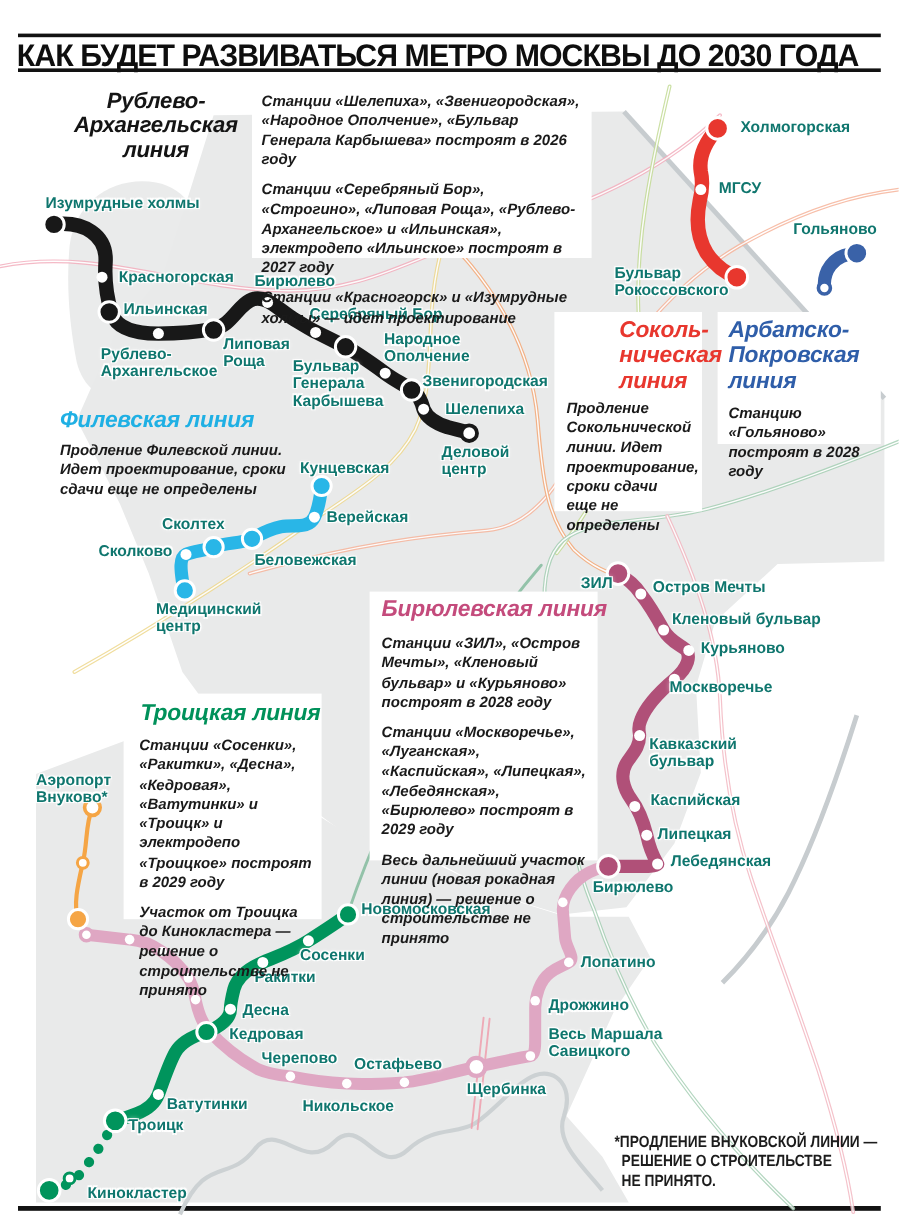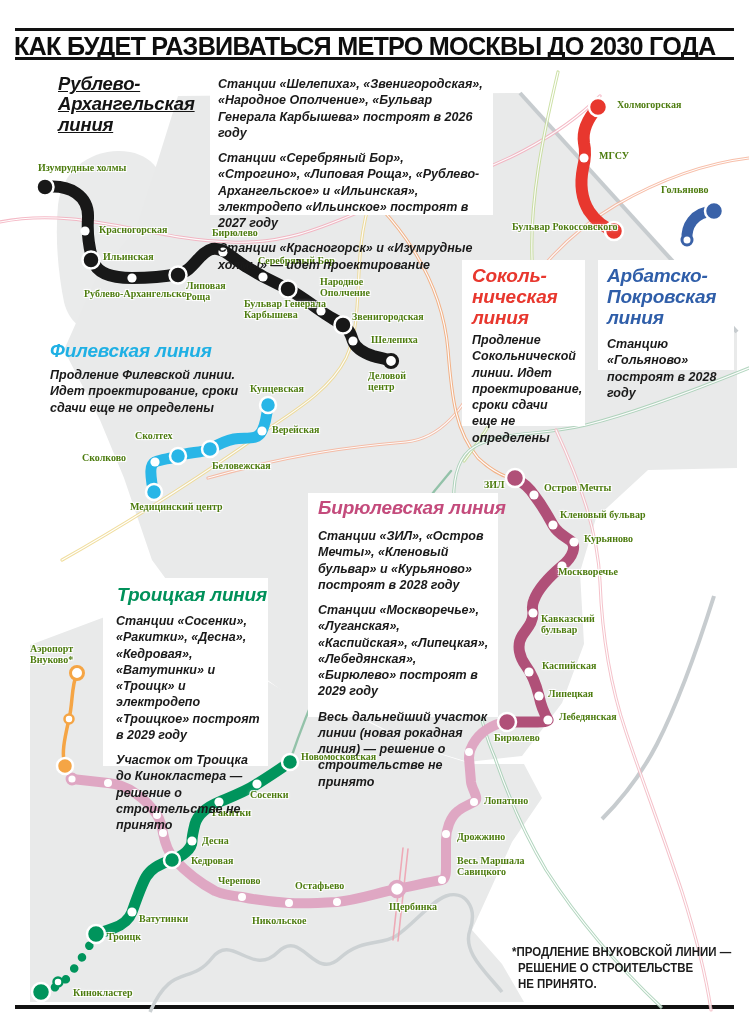--- a/index.html
+++ b/index.html
@@ -10,40 +10,39 @@
   .rule { position:absolute; left:15px; width:719px; height:3px; background:#121212; }
   #main-title {
     position:absolute; left:14px; top:31px; white-space:nowrap;
     font-weight:bold; font-size:26px; letter-spacing:-0.8px; color:#0e0e0e;
     transform:scaleX(0.97); transform-origin:left center;
   }
   #map { position:absolute; left:0; top:0; width:749px; height:1024px; }
   svg { position:absolute; left:0; top:0; }
   .card { position:absolute; background:#ffffff; z-index:2; }
   .st {
-    position:absolute; z-index:4; font-weight:bold; font-size:10px; line-height:1.1;
-    color:#4d7c0f; white-space:nowrap;
+    position:absolute; z-index:4; font-weight:bold; font-size:13px; line-height:1.1;
+    color:#0f766e; white-space:nowrap;
     text-shadow:-1px -1px 0 rgba(255,255,255,.95), 1px -1px 0 rgba(255,255,255,.95),
                 -1px 1px 0 rgba(255,255,255,.95), 1px 1px 0 rgba(255,255,255,.95),
                 0 0 4px rgba(255,255,255,.9);
-    font-family:Liberation Serif, serif;
   }
   .st.w { white-space:normal; }
   .bt {
     position:absolute; z-index:5; font-style:italic; font-weight:bold;
     font-size:19px; line-height:1.1; letter-spacing:-0.2px;
   }
   .bt.small { font-size:18.5px; }
-  .right { text-align:left;text-decoration:underline; }
+  .right { text-align:center; }
   .bp-block { position:absolute; z-index:5; }
   .bp {
     margin:0 0 9px 0; font-style:italic; font-weight:bold;
     font-size:12.5px; line-height:1.3; color:#1a1a1a;
   }
-  .c-black { color:#141414; } .c-red { color:#e8372e; } .c-blue { color:#2f5ea9; }
+  .c-black { color:#141414; } .c-red { color:#e8372e;margin-left:44px; } .c-blue { color:#2f5ea9; }
   .c-cyan { color:#1fb0e4; } .c-green { color:#00915a; } .c-pink { color:#c44b7c; }
   #footnote {
     position:absolute; left:512px; top:944px; z-index:5; font-weight:bold;
     font-size:13.5px; line-height:1.2; color:#1c1c1c;
     transform:scaleX(0.85); transform-origin:left top; white-space:nowrap;
   }
   #footnote .fn2 { margin-left:7px; }
 </style>
 </head>
 <body>

